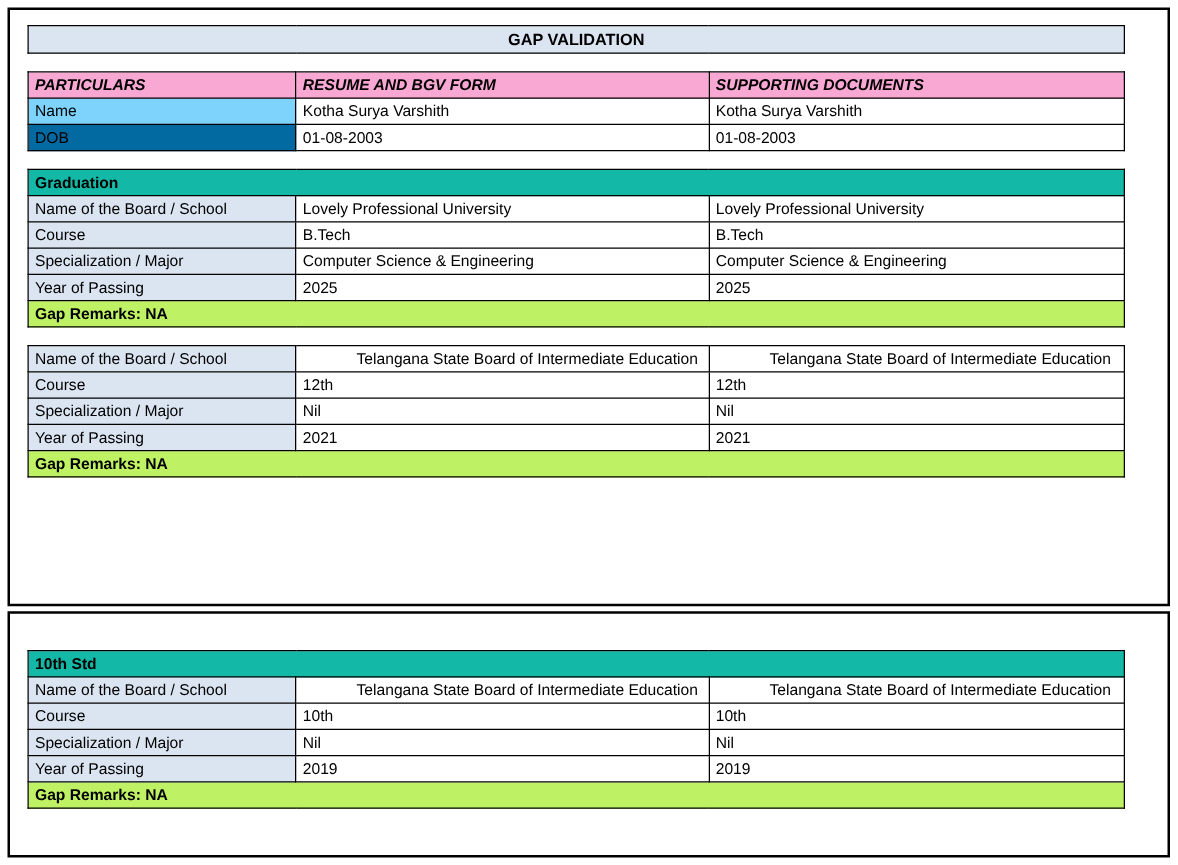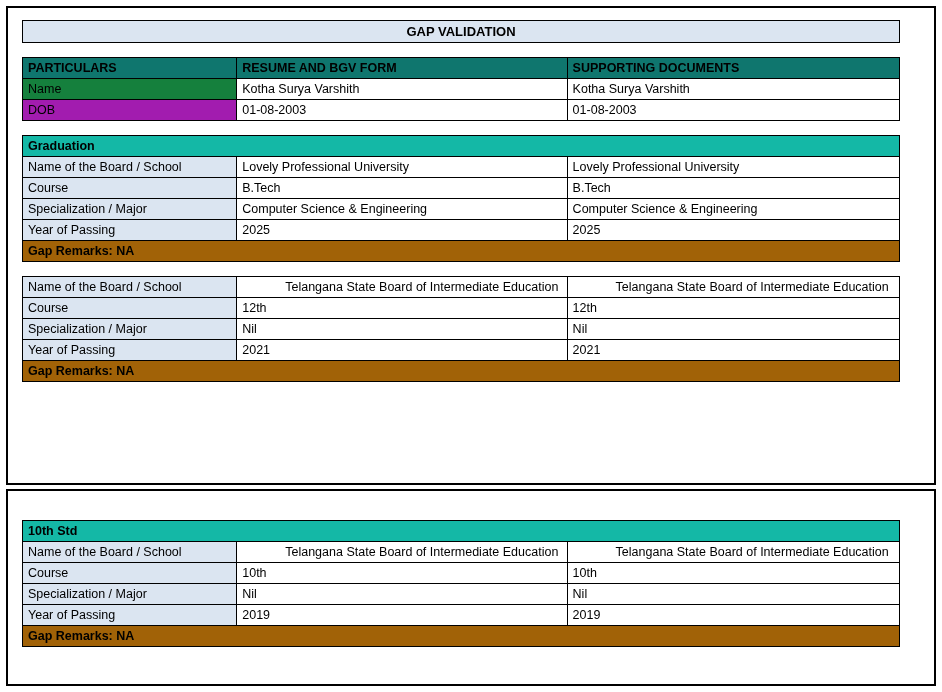--- a/index.html
+++ b/index.html
@@ -67,29 +67,30 @@
   .col-c { width: 332px; }
 
   .title-bar td {
     background: #dbe5f1;
     text-align: center;
     font-weight: bold;
     font-size: 13px;
     padding: 5px 5px;
   }
   .hdr td {
-    background: #0f766e;
-    font-weight: bold;
+    background: #f9a8d4;
+    font-weight: bold;
+    font-style: italic;
   }
   .section-title td {
     background: #14b8a6;
     font-weight: bold;
   }
   .gap-remarks td {
-    background: #a16207;
+    background: #bef264;
     font-weight: bold;
   }
   .spacer {
     height: 14px;
   }
   .tall td {
     height: 48px;
   }
   .tall td.label {
     vertical-align: middle;
@@ -133,26 +134,26 @@
           <col class="col-b">
           <col class="col-c">
         </colgroup>
       <tbody>
         <tr class="hdr">
           <td>PARTICULARS</td>
           <td>RESUME AND BGV FORM</td>
           <td>SUPPORTING DOCUMENTS</td>
         </tr>
         <tr>
-          <td class="shade-cell" style="background:#15803d">Name</td>
+          <td class="shade-cell" style="background:#7dd3fc">Name</td>
           <td>Kotha Surya Varshith</td>
           <td>Kotha Surya Varshith</td>
         </tr>
         <tr>
-          <td style="background:#a21caf">DOB</td>
+          <td style="background:#0369a1">DOB</td>
           <td>01-08-2003</td>
           <td>01-08-2003</td>
         </tr>
       </tbody>
     </table>
 
     <div class="spacer"></div>
 
     <table class="grid">
       <colgroup>

